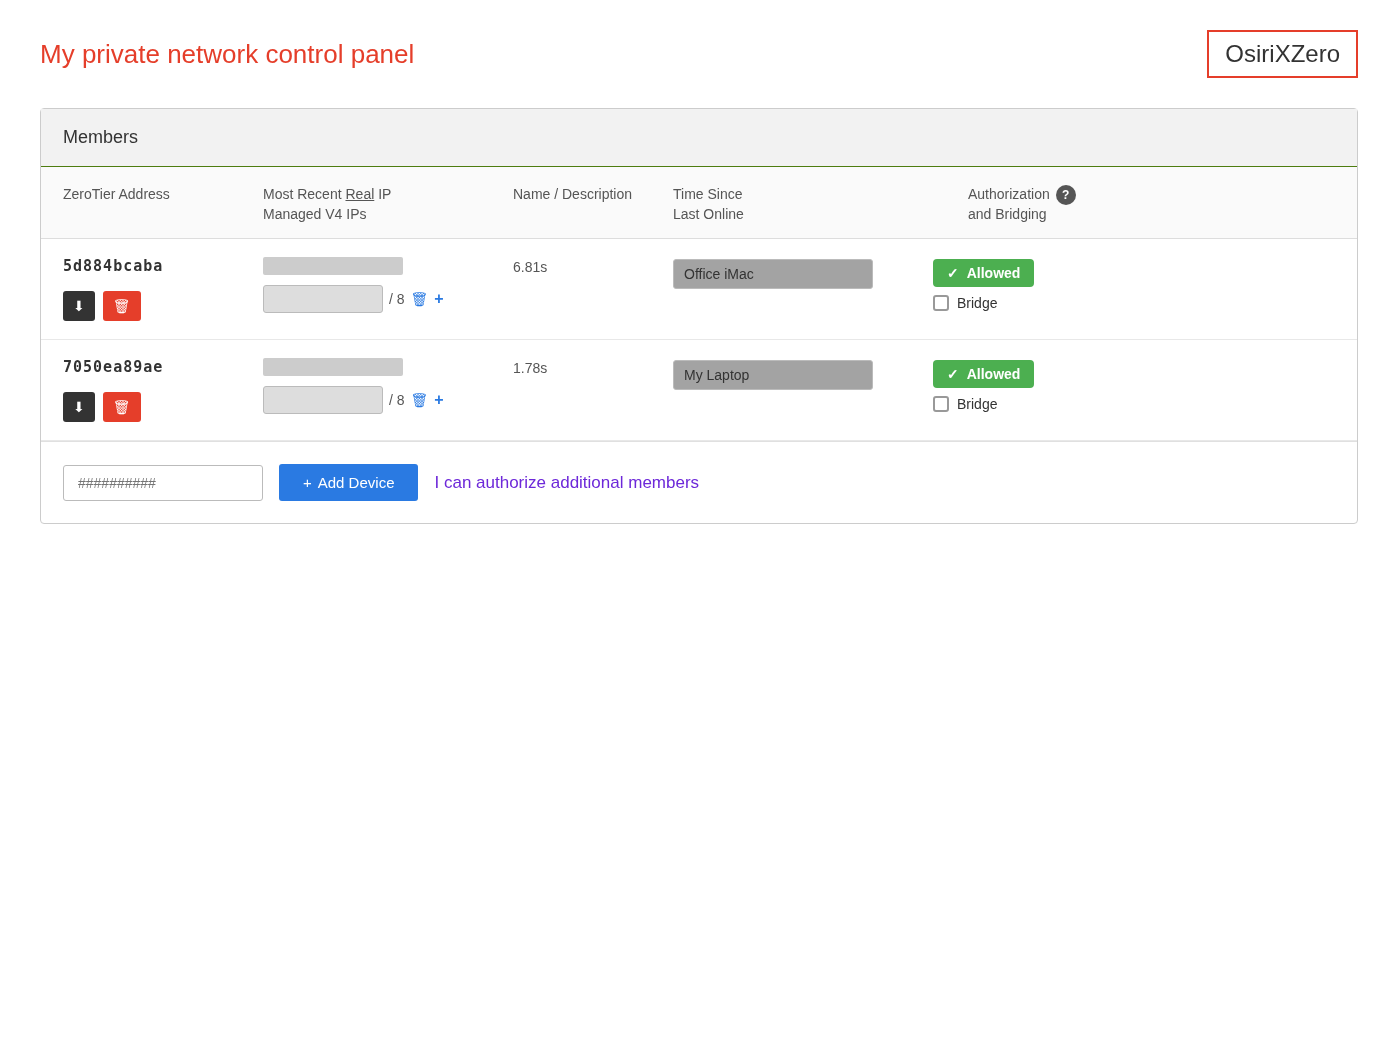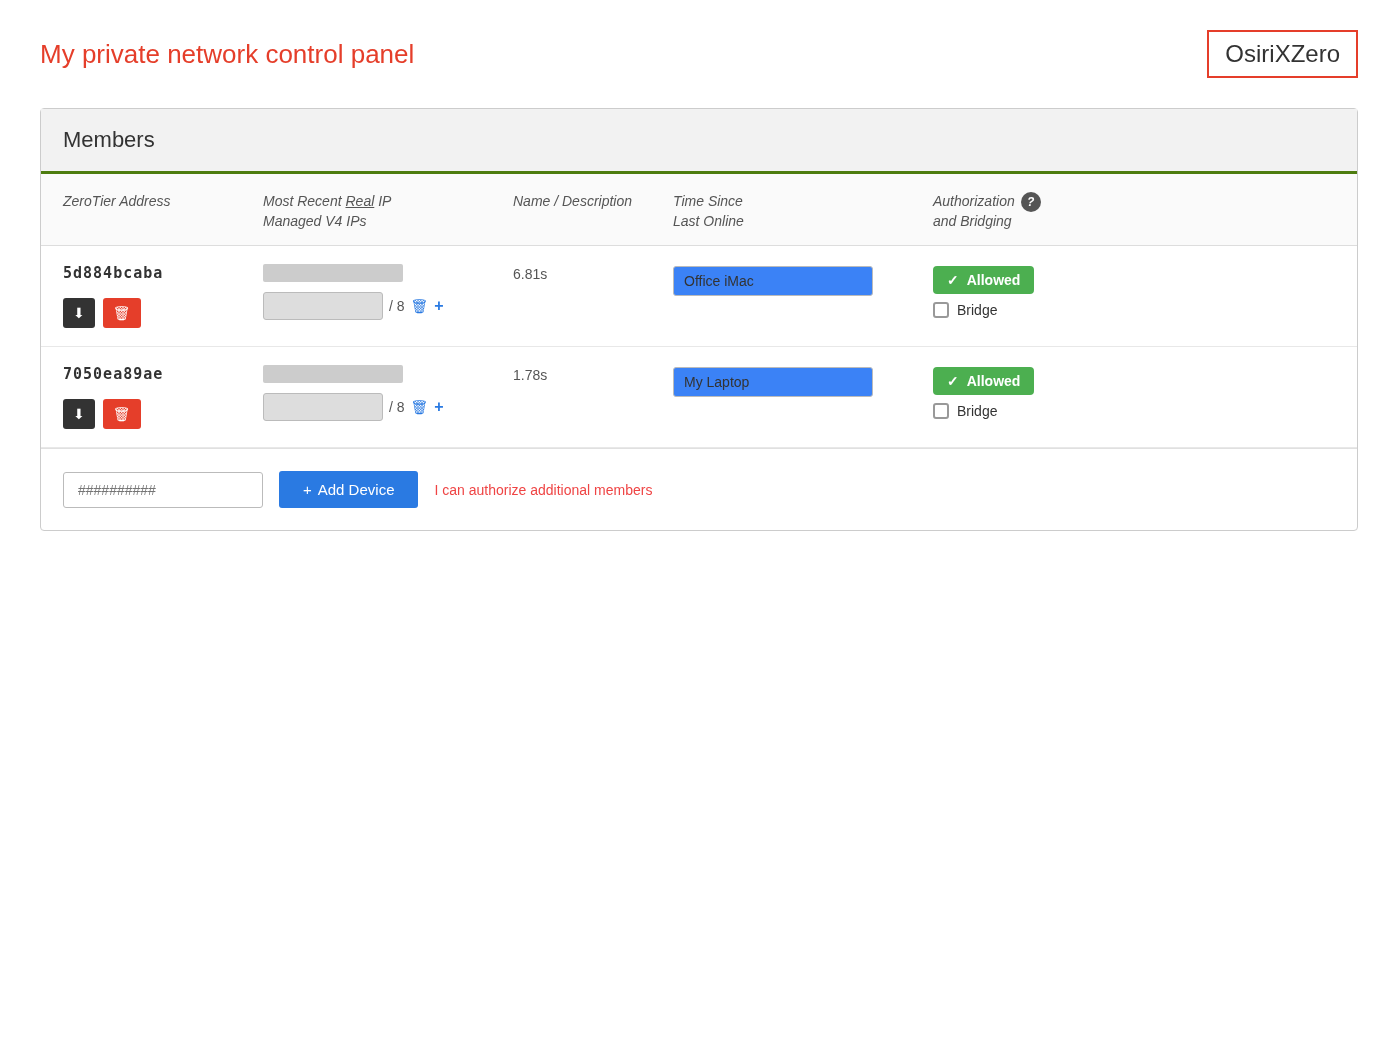--- a/index.html
+++ b/index.html
@@ -28,42 +28,42 @@
       font-weight: 300;
       color: #333;
     }
     .main-panel {
       border: 1px solid #ccc;
       border-radius: 4px;
     }
     .panel-header {
       background: #f2f2f2;
       padding: 18px 22px;
-      font-size: 22px;
+      font-size: 18px;
       font-weight: 400;
-      border-bottom: 3px solid #4d7c0f;
+      border-bottom: 1px solid #4d7c0f;
     }
     .col-headers {
       display: grid;
       grid-template-columns: 200px 250px 160px 260px 220px;
       padding: 18px 22px 14px 22px;
       border-bottom: 1px solid #ddd;
       color: #555;
       font-size: 14px;
       background: #fafafa;
     }
     .col-header {
       line-height: 1.4;
-      font-style: italic;
     }
     .col-header .underline { text-decoration: underline; }
     .col-header-last {
       display: flex;
       align-items: flex-start;
       gap: 6px;
+      margin-left: 35px;
     }
     .help-icon {
       background: #555;
       color: #fff;
       border-radius: 50%;
       width: 20px;
       height: 20px;
       display: flex;
       align-items: center;
       justify-content: center;
@@ -149,21 +149,21 @@
       padding-top: 2px;
     }
     .name-col { padding-top: 2px; }
     .name-input {
       border: 1px solid #bbb;
       padding: 6px 10px;
       border-radius: 3px;
       font-size: 14px;
       width: 200px;
       color: #333;
-      background: #3b82f6;
+      background: #a3a3a3;
     }
     .auth-col { display: flex; flex-direction: column; gap: 8px; padding-top: 2px; }
     .allowed-badge {
       display: flex;
       align-items: center;
       gap: 0;
       background: #4caf50;
       color: #fff;
       padding: 6px 14px;
       border-radius: 4px;
@@ -210,22 +210,22 @@
       border: none;
       padding: 10px 24px;
       border-radius: 3px;
       font-size: 15px;
       cursor: pointer;
       display: flex;
       align-items: center;
       gap: 6px;
     }
     .authorize-text {
-      color: #ef4444;
-      font-size: 14px;
+      color: #6d28d9;
+      font-size: 17px;
     }
     .trash-icon { font-size: 14px; }
     .plus-icon { font-size: 16px; font-weight: bold; }
   </style>
 </head>
 <body>
 
 <div class="header">
   <h1 class="page-title">My private network control panel</h1>
   <div class="network-badge">OsiriXZero</div>

